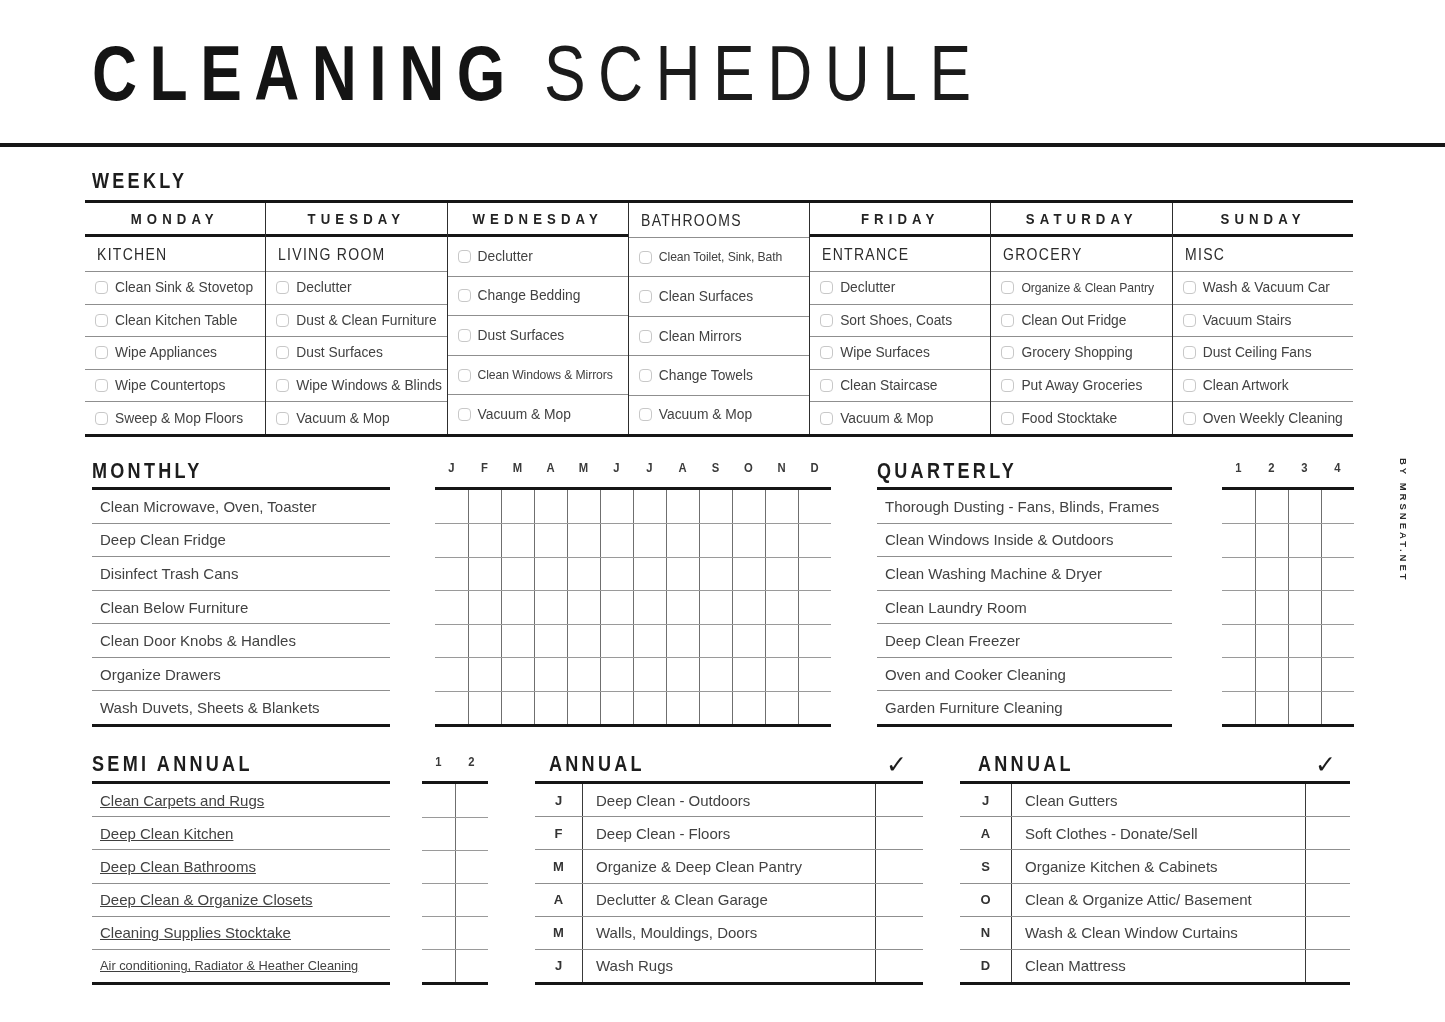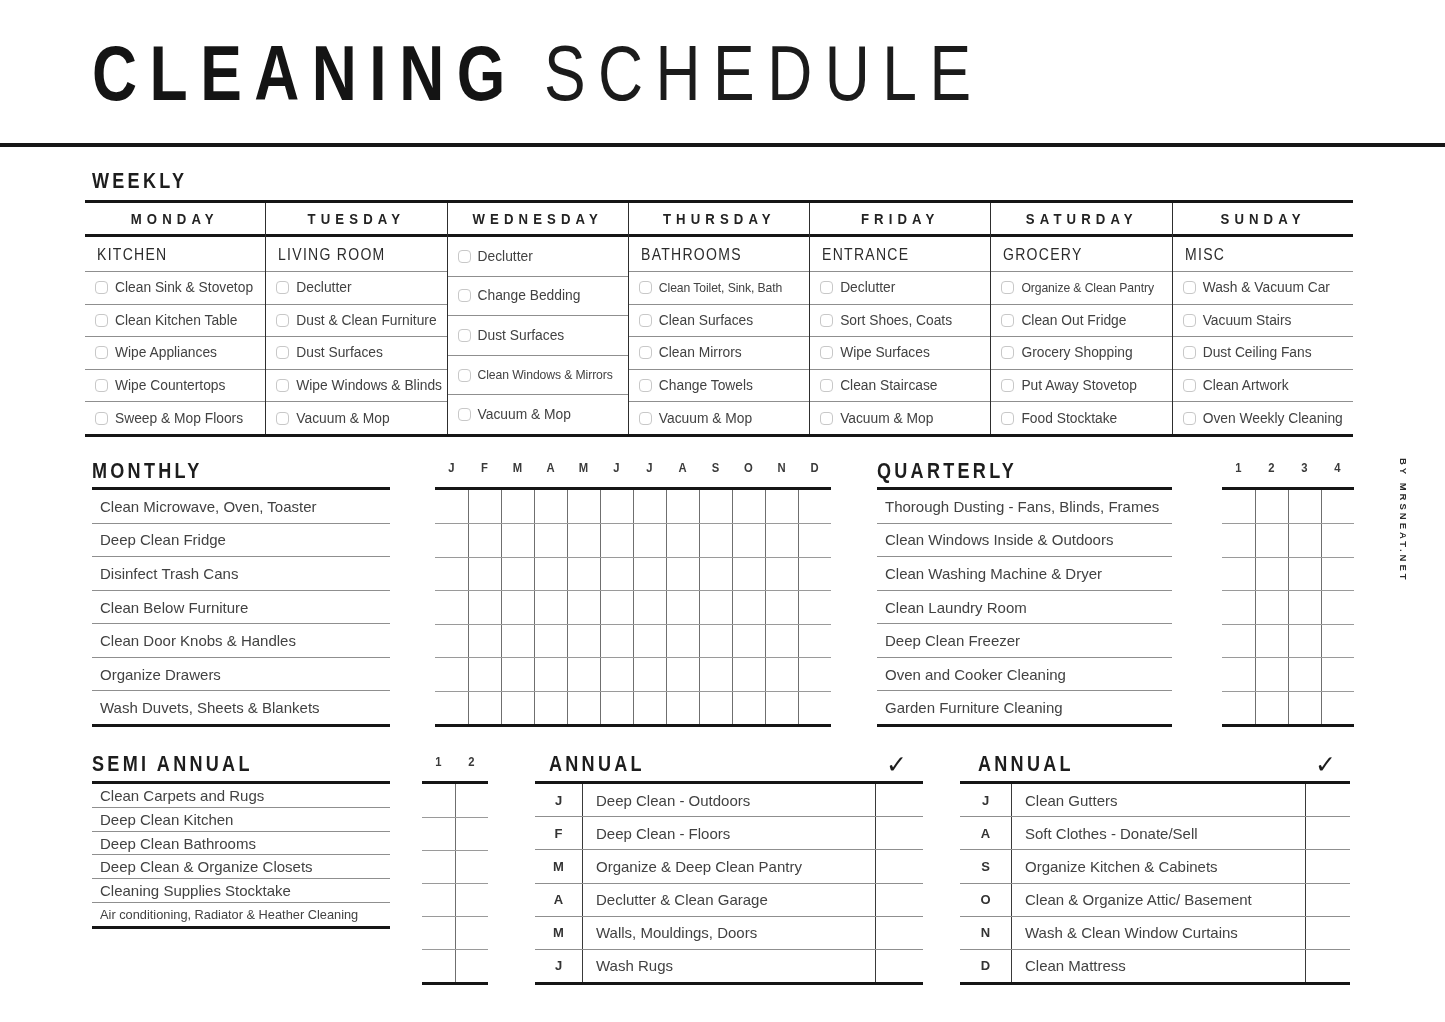--- a/index.html
+++ b/index.html
@@ -41,21 +41,21 @@
   .task-label { white-space:nowrap; }
   .task-label.tight { font-size:12.2px; letter-spacing:-0.1px; }
 
   
   .list { position:absolute; border-top:3px solid #161616; border-bottom:3px solid #161616; display:flex; flex-direction:column; background:#fff; }
   .lrow { flex:1 1 0; display:flex; align-items:center; border-bottom:1px solid #8f8f8f; padding-left:8px; font-size:15px; color:#424242; overflow:visible; white-space:nowrap;text-align:right; }
   .list .lrow:last-child { border-bottom:none; }
   .lrow span.tight { font-size:12.8px; }
   #monthly-list   { left:92px;  top:487px; width:298px; height:240px; }
   #quarterly-list { left:877px; top:487px; width:295px; height:240px; }
-  #semi-list      { left:92px;  top:781px; width:298px; height:148px; }
+  #semi-list      { left:92px;  top:781px; width:298px; height:204px;text-decoration:underline; }
 
   
   .grid { position:absolute; border-top:3px solid #161616; border-bottom:3px solid #161616; background:#fff; overflow:hidden; }
   .grid .gv { position:absolute; top:0; bottom:0; width:1px; background:#6f6f6f; }
   .grid .gh { position:absolute; left:0; right:0; height:1px; background:#9a9a9a; }
   #monthly-grid   { left:435px;  top:487px; width:396px; height:240px; }
   #quarterly-grid { left:1222px; top:487px; width:132px; height:240px; }
   #semi-grid      { left:422px;  top:781px; width:66px;  height:204px; }
   .grid-head { position:absolute; display:flex; font-weight:700; font-size:12.5px; color:#3a3a3a; }
   .grid-head > span { flex:1 1 0; text-align:center; transform:scaleX(0.9); }
@@ -168,23 +168,20 @@
       <div class="witem">
           <span class="cb"></span>
           <span class="task-label tight">Clean Windows &amp; Mirrors</span>
         </div>
       <div class="witem">
           <span class="cb"></span>
           <span class="task-label">Vacuum &amp; Mop</span>
         </div>
     </div>
     <div class="wcol">
-      <div class="wday">
-          <span>THURSDAY</span>
-        </div>
       <div class="wcat">
           <span>BATHROOMS</span>
         </div>
       <div class="witem">
           <span class="cb"></span>
           <span class="task-label tight">Clean Toilet, Sink, Bath</span>
         </div>
       <div class="witem">
           <span class="cb"></span>
           <span class="task-label">Clean Surfaces</span>
@@ -244,21 +241,21 @@
       <div class="witem">
           <span class="cb"></span>
           <span class="task-label">Clean Out Fridge</span>
         </div>
       <div class="witem">
           <span class="cb"></span>
           <span class="task-label">Grocery Shopping</span>
         </div>
       <div class="witem">
           <span class="cb"></span>
-          <span class="task-label">Put Away Stovetop</span>
+          <span class="task-label">Put Away Groceries</span>
         </div>
       <div class="witem">
           <span class="cb"></span>
           <span class="task-label">Food Stocktake</span>
         </div>
     </div>
     <div class="wcol">
       <div class="wday">
           <span>SUNDAY</span>
         </div>

